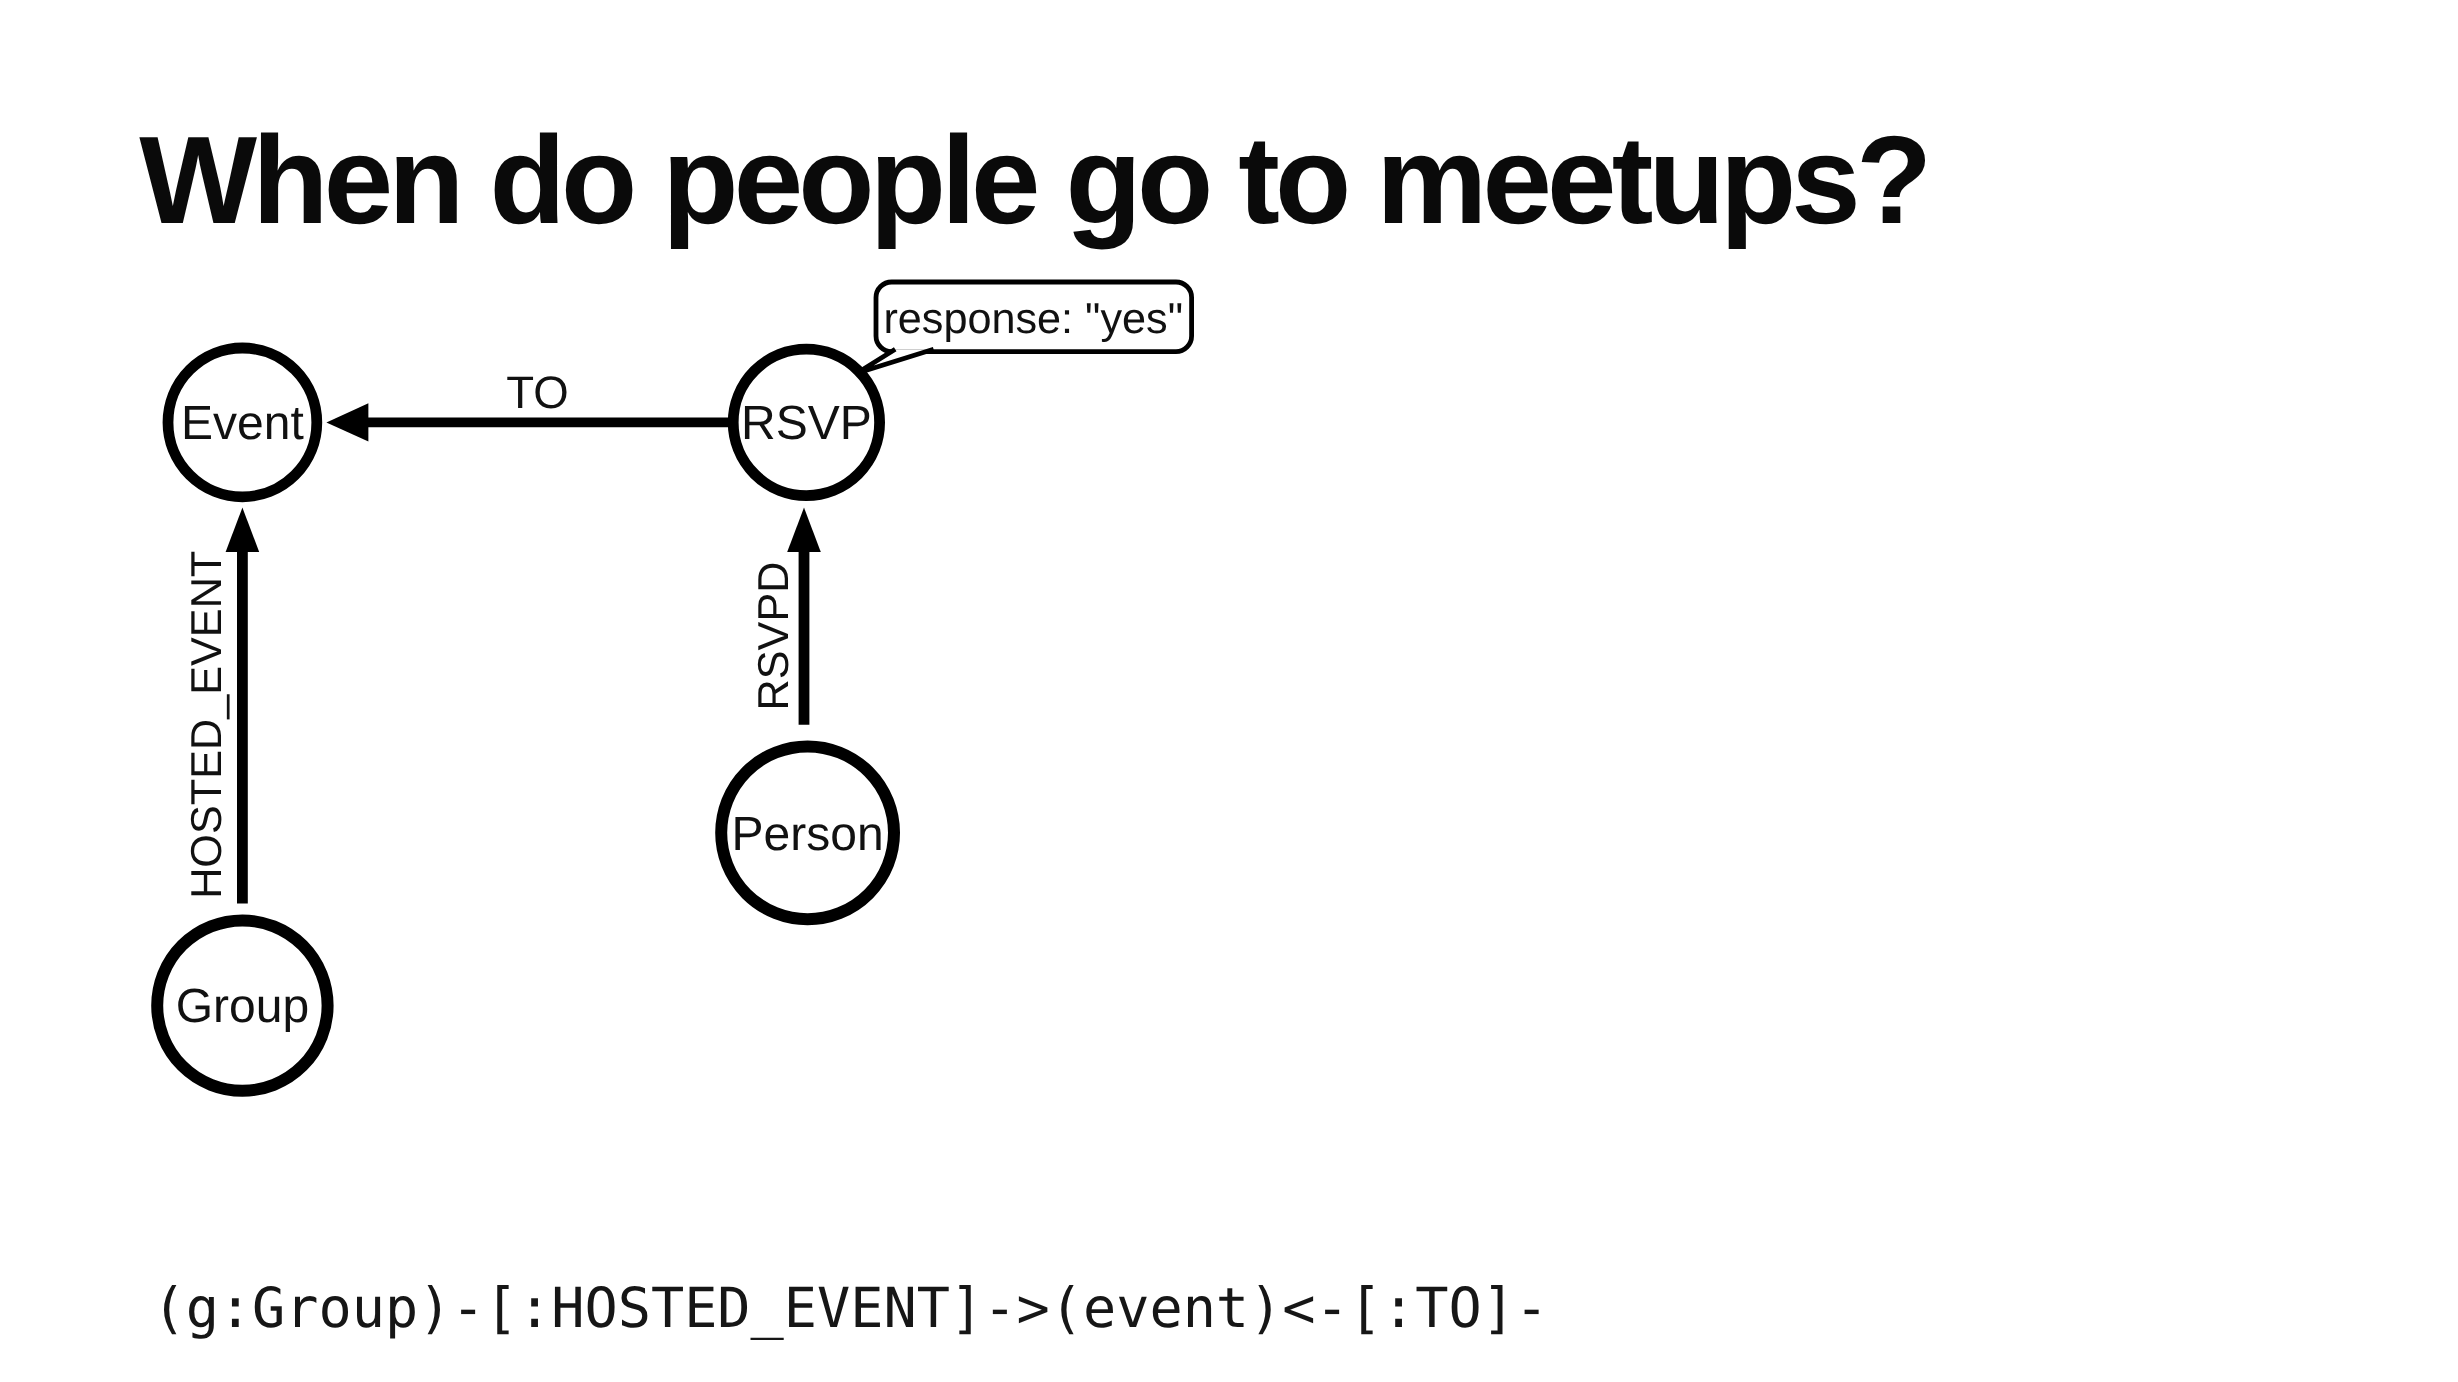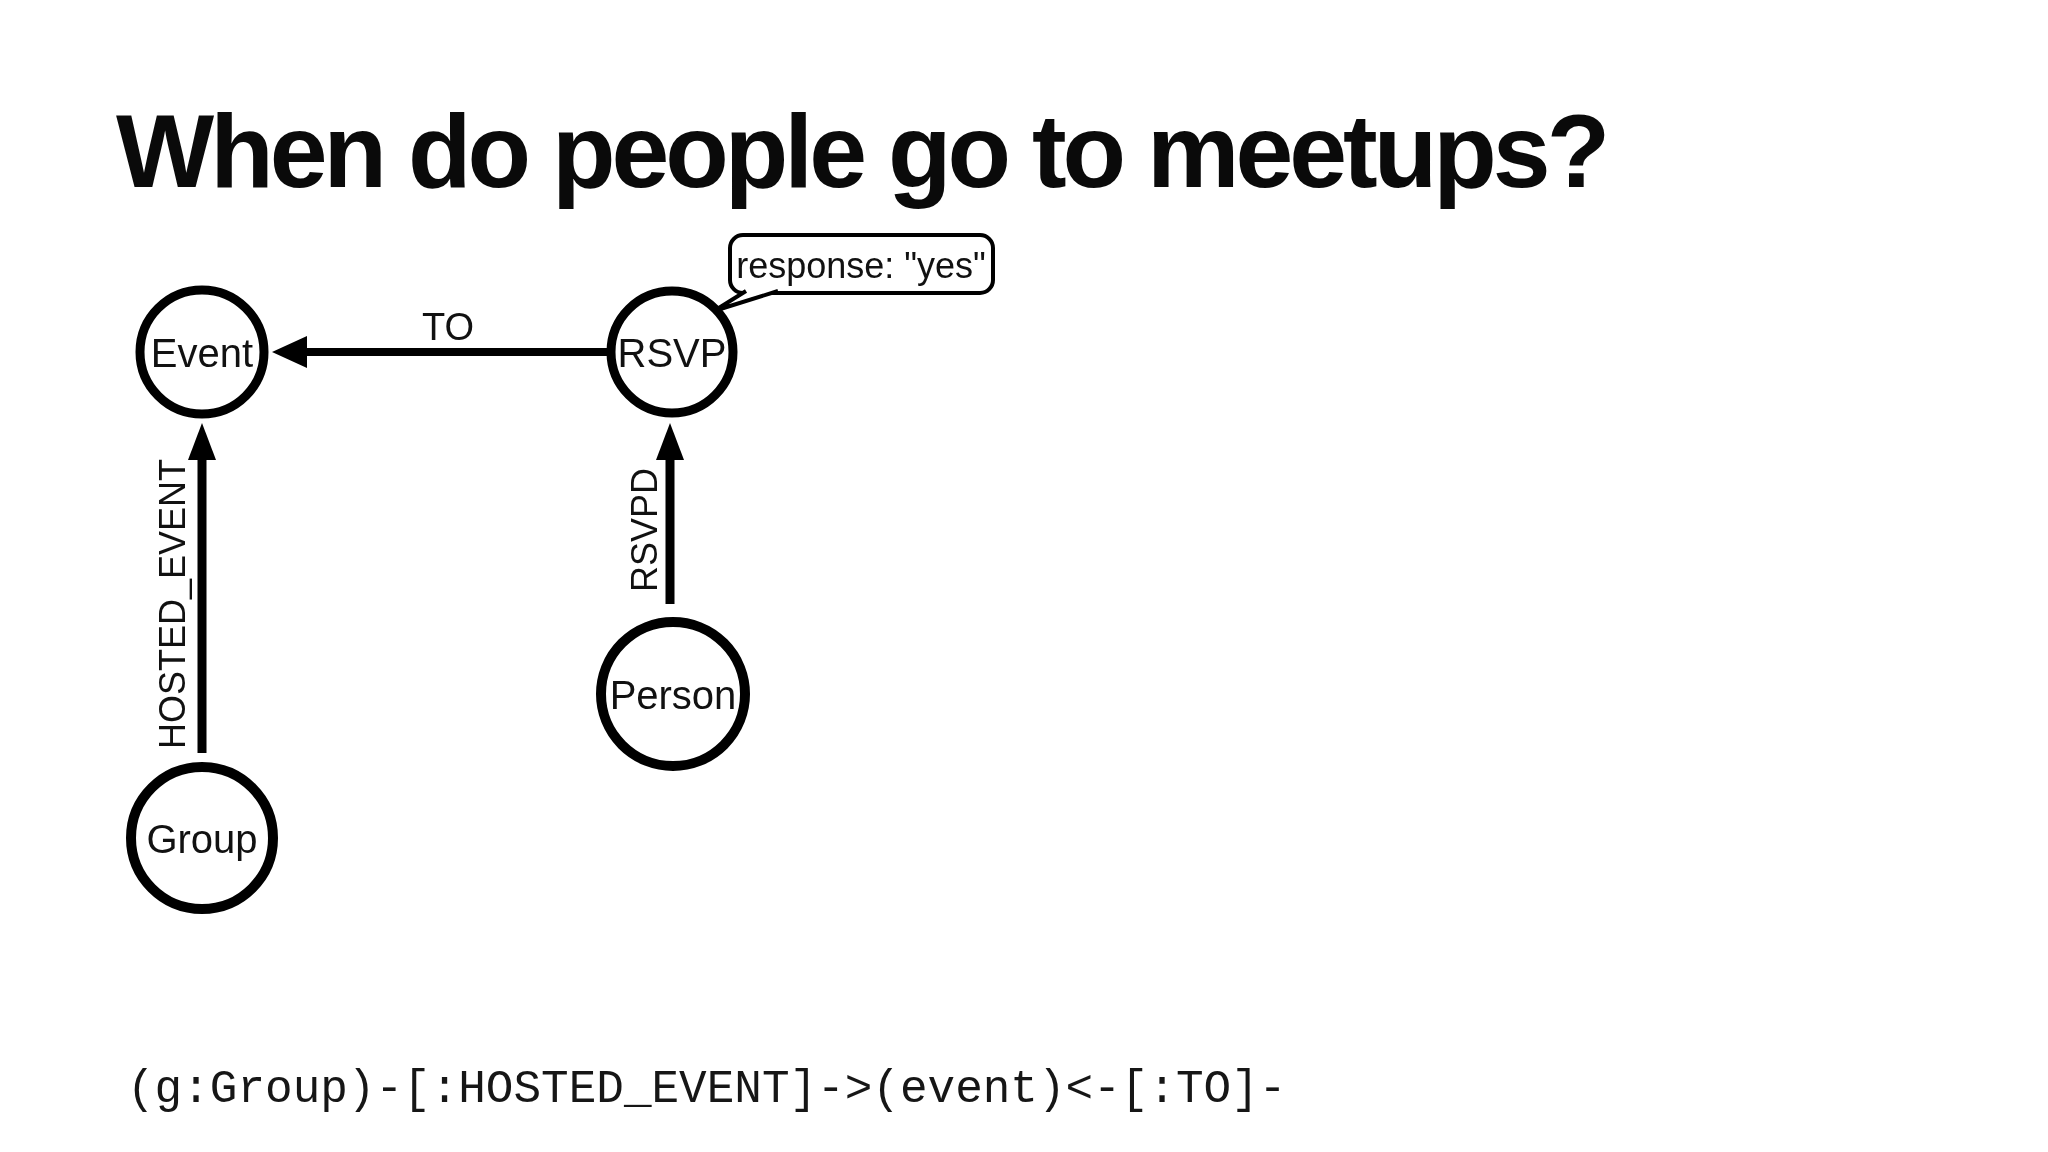--- a/index.html
+++ b/index.html
@@ -41,21 +41,21 @@
   .cypher-code {
     position: absolute;
     left: 127px;
     top: 952px;
     font-family: "DejaVu Sans Mono", monospace;
     font-size: 46px;
     font-weight: 400;
     color: #161616;
     white-space: pre;
   }
-  .cypher-line { height: 82px; line-height: 60px; font-family: Liberation Mono, monospace; }
+  .cypher-line { height: 82px; line-height: 60px; }
 </style>
 </head>
 <body>
 
 <main class="slide">
 
   <h1 class="slide-title">When do people go to meetups?</h1>
 
   <svg class="diagram-svg" viewBox="0 0 2048 1152" xmlns="http://www.w3.org/2000/svg">
 

